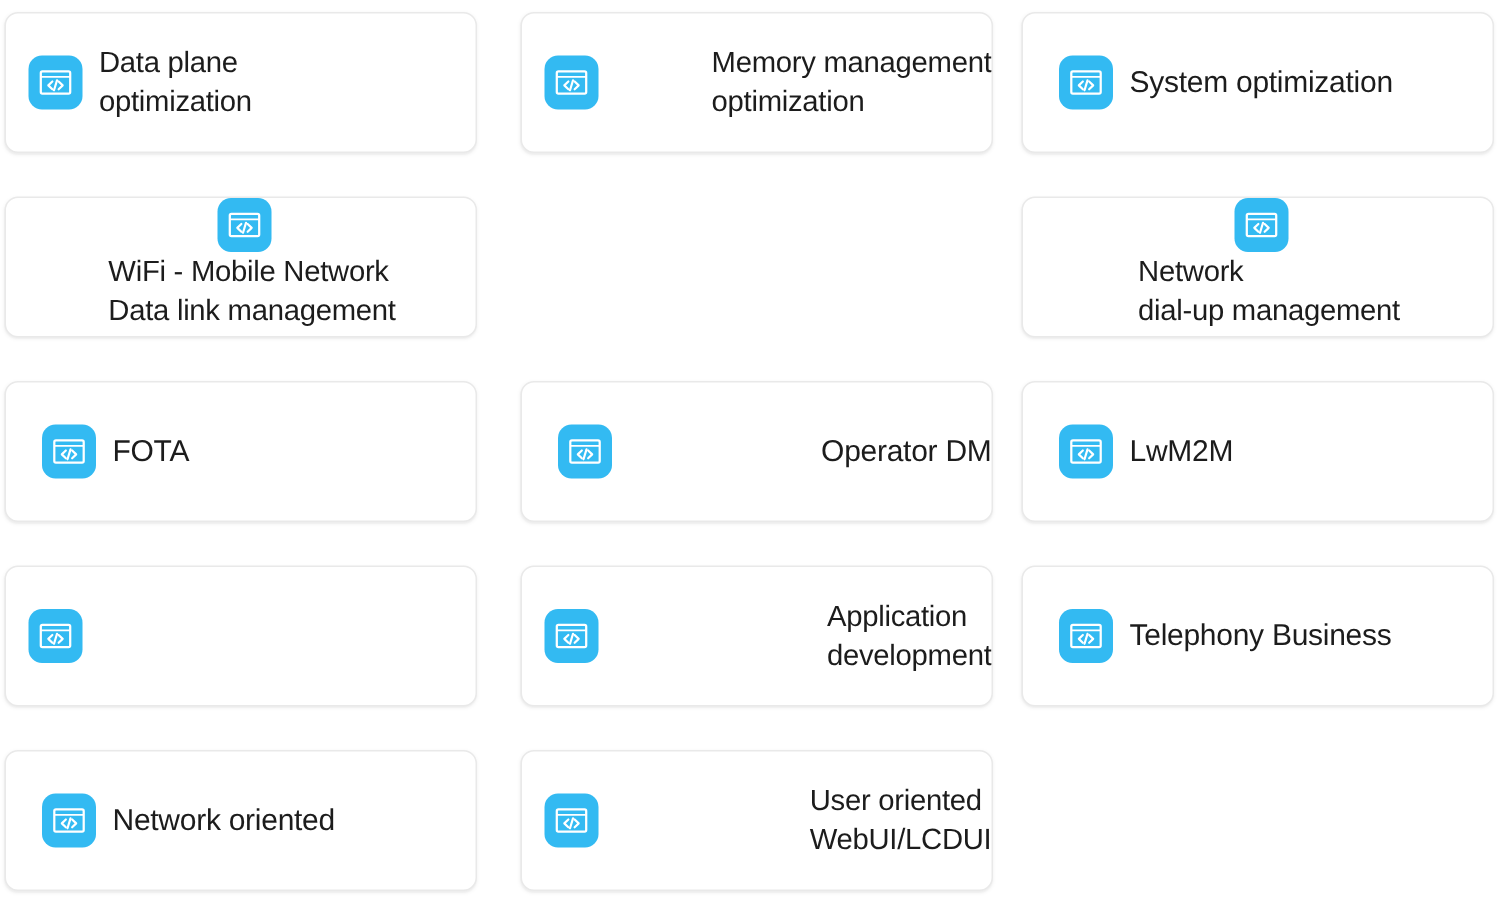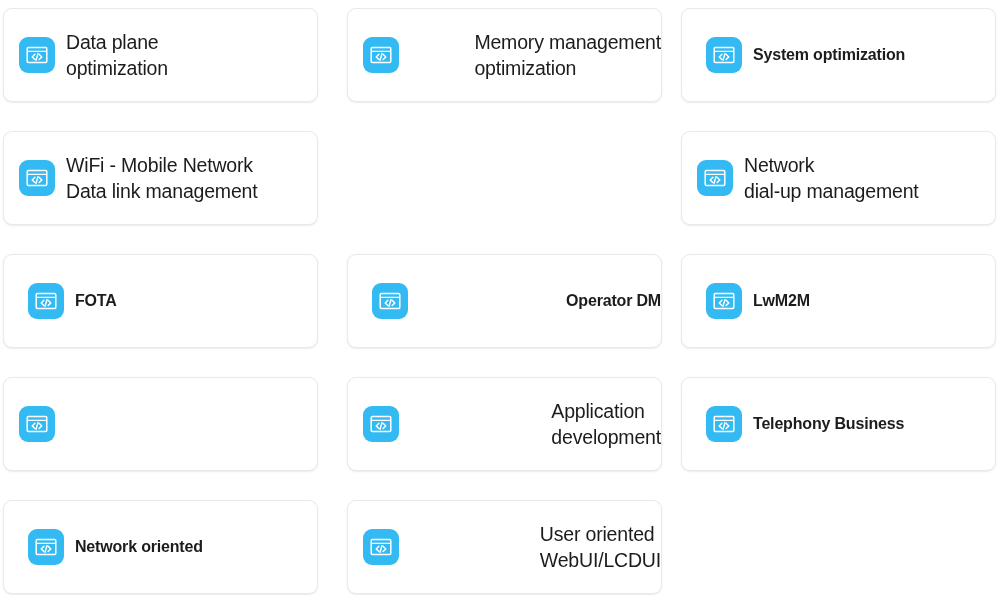--- a/index.html
+++ b/index.html
@@ -37,21 +37,21 @@
     overflow: hidden;
   }
 
   
   .col-0 { left: 3px; }
   .col-1 { left: 347px; justify-content: space-between; }
   .col-2 { left: 681px; }
 
   
   .row-0 { top: 8px; }
-  .row-1 { top: 131px; }
+  .row-1 { top: 131px; flex-direction: column; }
   .row-2 { top: 254px; }
   .row-3 { top: 377px; }
   .row-4 { top: 500px; }
 
   
   .card.lines-2 { padding-left: 15px; }
   .card.lines-1 { padding-left: 24px; }
 
   
   .code-icon {
@@ -74,23 +74,22 @@
   
   .card-label {
     color: #1c1c1c;
     font-size: 19.5px;
     line-height: 1.35;
     letter-spacing: -0.18px;
     white-space: pre-line;
     font-weight: 400;
   }
   .card.lines-1 .card-label {
-    font-size: 16px;
+    font-size: 20px;
     white-space: nowrap;
-    font-weight: bold;
   }
 </style>
 </head>
 <body>
 
 <div id="card-grid">
     <div class="card col-0 row-0 lines-2">
     <span class="code-icon">
       <svg viewBox="0 0 24 24" aria-hidden="true">
 

